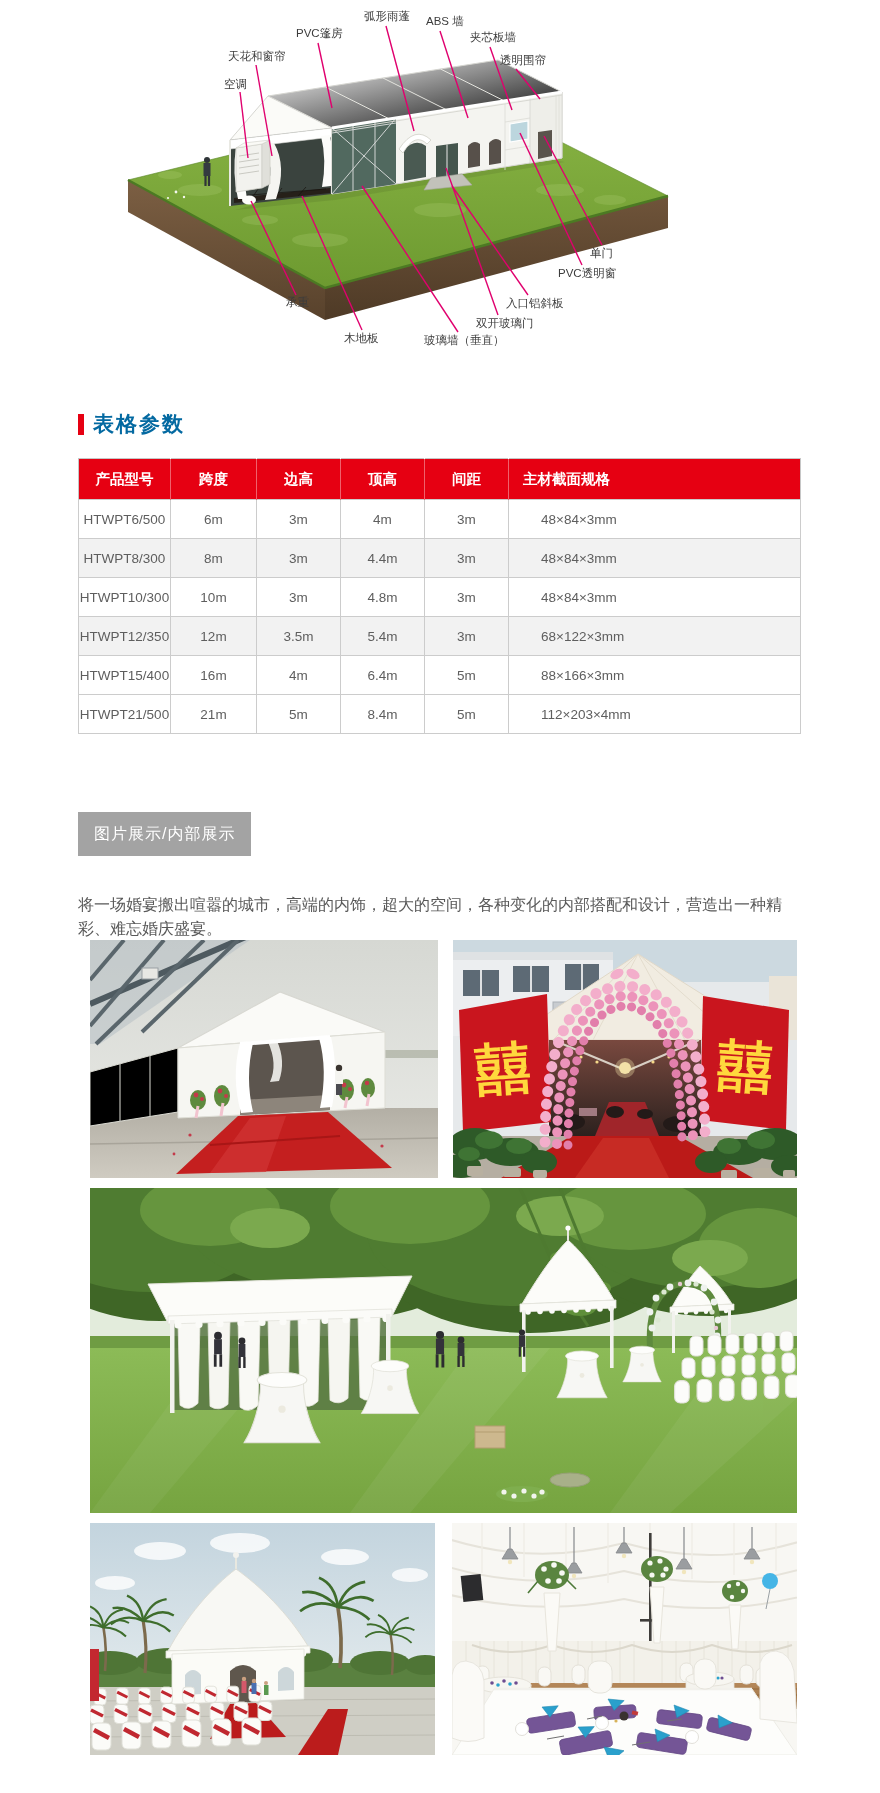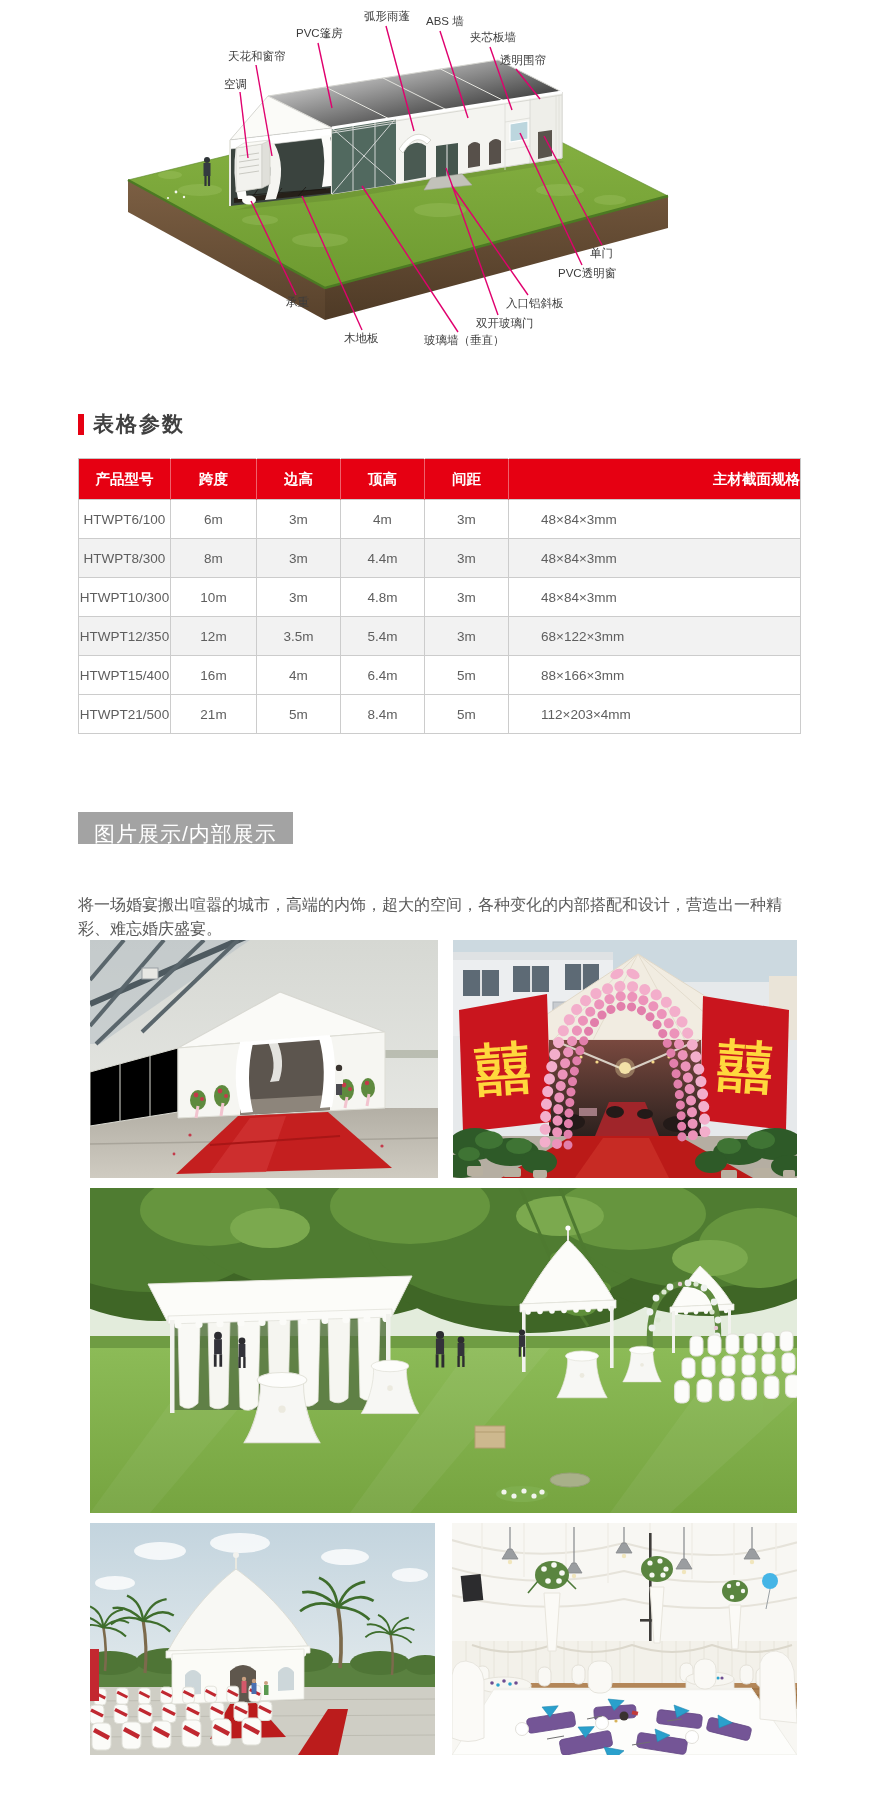--- a/index.html
+++ b/index.html
@@ -2,33 +2,33 @@
 <html><head>
 <meta charset="utf-8">
 <style>
   html,body{margin:0;padding:0;background:#fff;}
   .page{position:relative;width:880px;height:1793px;background:#ffffff;overflow:hidden;
         font-family:"Liberation Sans","DejaVu Sans",sans-serif;}
   .abs{position:absolute;}
   
   .section-title{display:flex;align-items:center;gap:9px;}
   .red-bar{width:6px;height:21px;background:#e60012;}
-  .title-text{color:#404040;font-size:21px;font-weight:bold;letter-spacing:2px;}
+  .title-text{color:#0369a1;font-size:21px;font-weight:bold;letter-spacing:2px;}
   
   table.spec{border-collapse:collapse;table-layout:fixed;width:722px;border:1px solid #c6c6c6;}
   table.spec th{background:#e60012;color:#fff;font-size:14.5px;font-weight:bold;height:40px;
                 border-right:1px solid rgba(255,255,255,.38);text-align:center;padding:0;}
-  table.spec th:last-child{border-right:none;text-align:right;padding-left:14px;}
+  table.spec th:last-child{border-right:none;text-align:left;padding-left:14px;}
   table.spec td{height:38px;text-align:center;font-size:13.5px;color:#5e5e5e;
                 border:1px solid #cccccc;background:#fff;padding:0;}
   table.spec td:last-child{text-align:left;padding-left:32px;}
   table.spec tr.alt td{background:#f2f2f2;}
   
-  .badge{display:inline-block;background:#a3a3a3;color:#fff;font-size:21px;letter-spacing:1px;
-         height:32px;line-height:44px;padding:0 16px;}
+  .badge{display:inline-block;background:#a3a3a3;color:#fff;font-size:16px;letter-spacing:1px;
+         height:44px;line-height:44px;padding:0 16px;}
   .gallery-desc{font-size:16px;color:#595959;line-height:1.5;font-family:Liberation Serif, serif;}
   .photo{position:absolute;overflow:hidden;background:#eee;}
   .photo svg{display:block;}
   .diagram-label{font-size:11.5px;fill:#3c3c3c;}
 </style>
 </head>
 <body>
 
 <div class="page">
 
@@ -218,21 +218,21 @@
           <th>产品型号</th>
           <th>跨度</th>
           <th>边高</th>
           <th>顶高</th>
           <th>间距</th>
           <th>主材截面规格</th>
         </tr>
       </thead>
       <tbody>
         <tr>
-          <td>HTWPT6/100</td>
+          <td>HTWPT6/500</td>
             <td>6m</td>
             <td>3m</td>
             <td>4m</td>
             <td>3m</td>
             <td>48×84×3mm</td>
         </tr>
         <tr class="alt">
           <td>HTWPT8/300</td>
             <td>8m</td>
             <td>3m</td>

